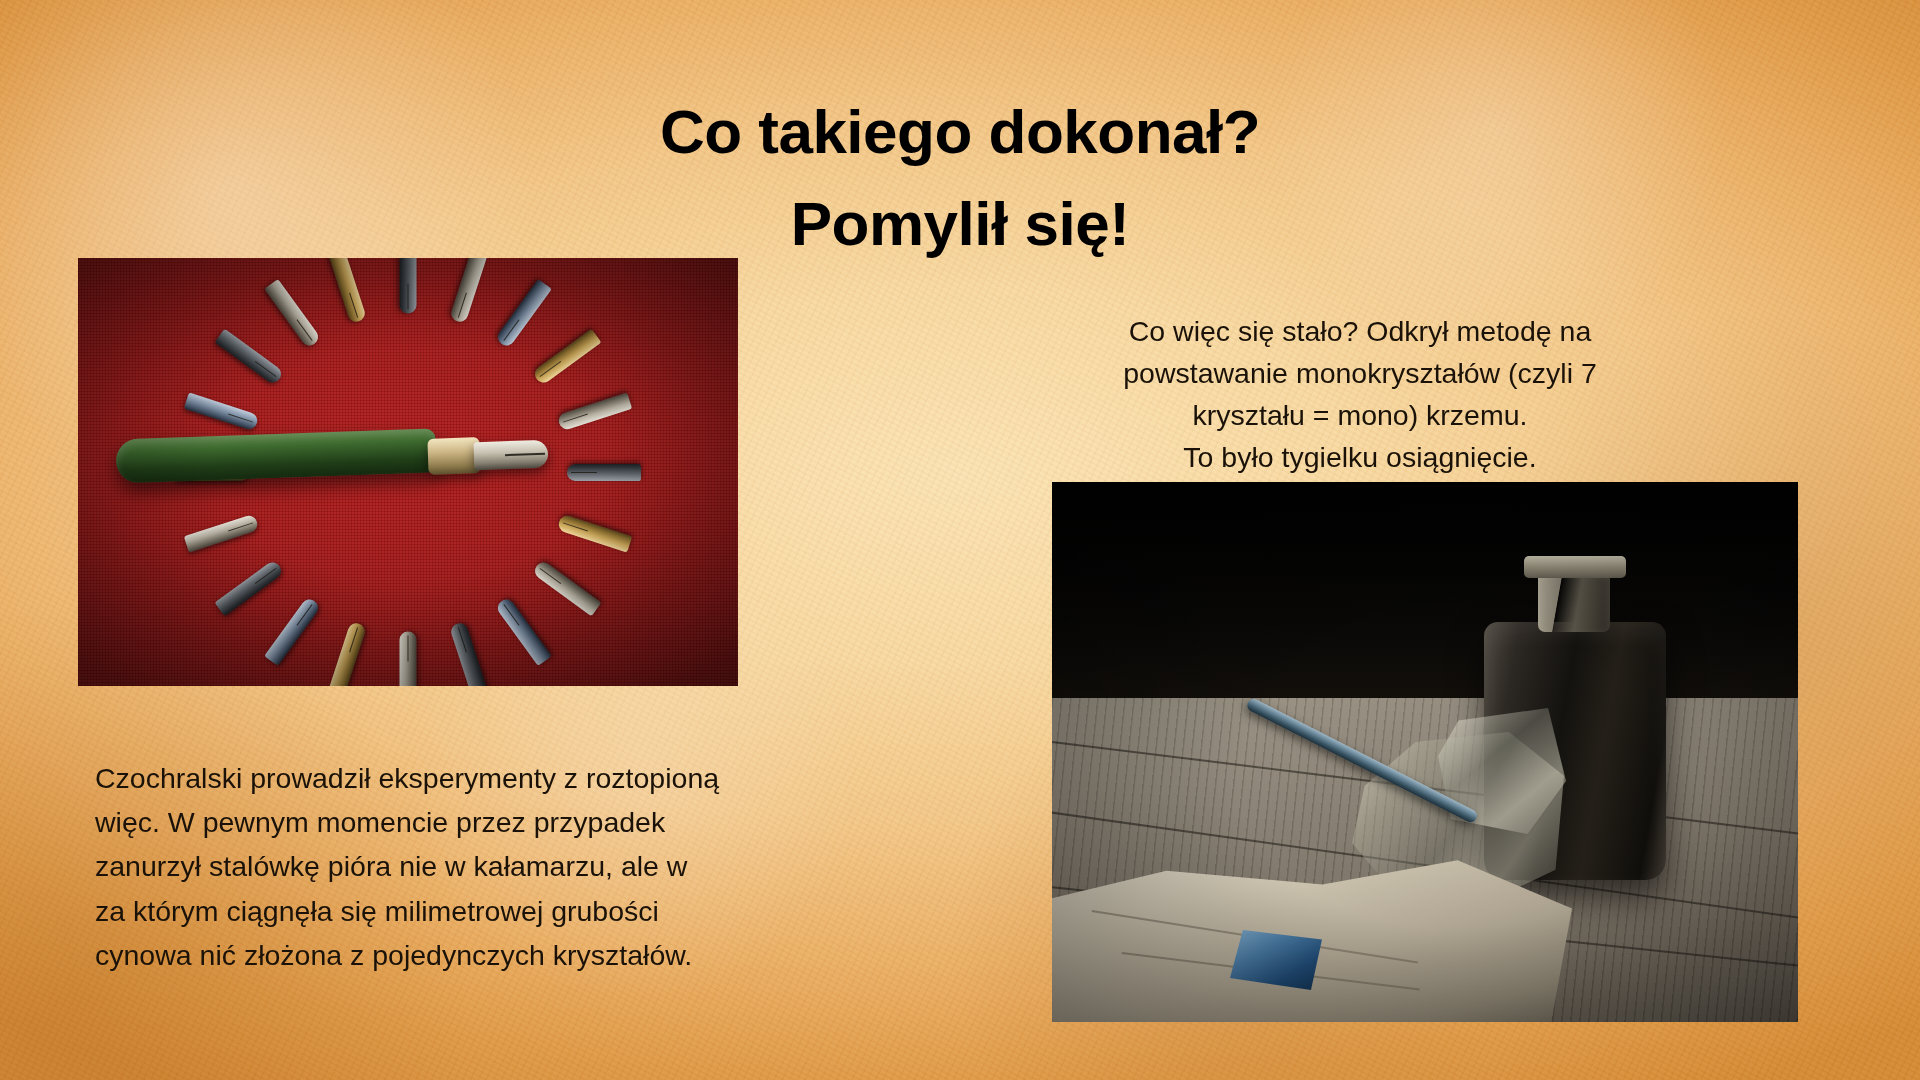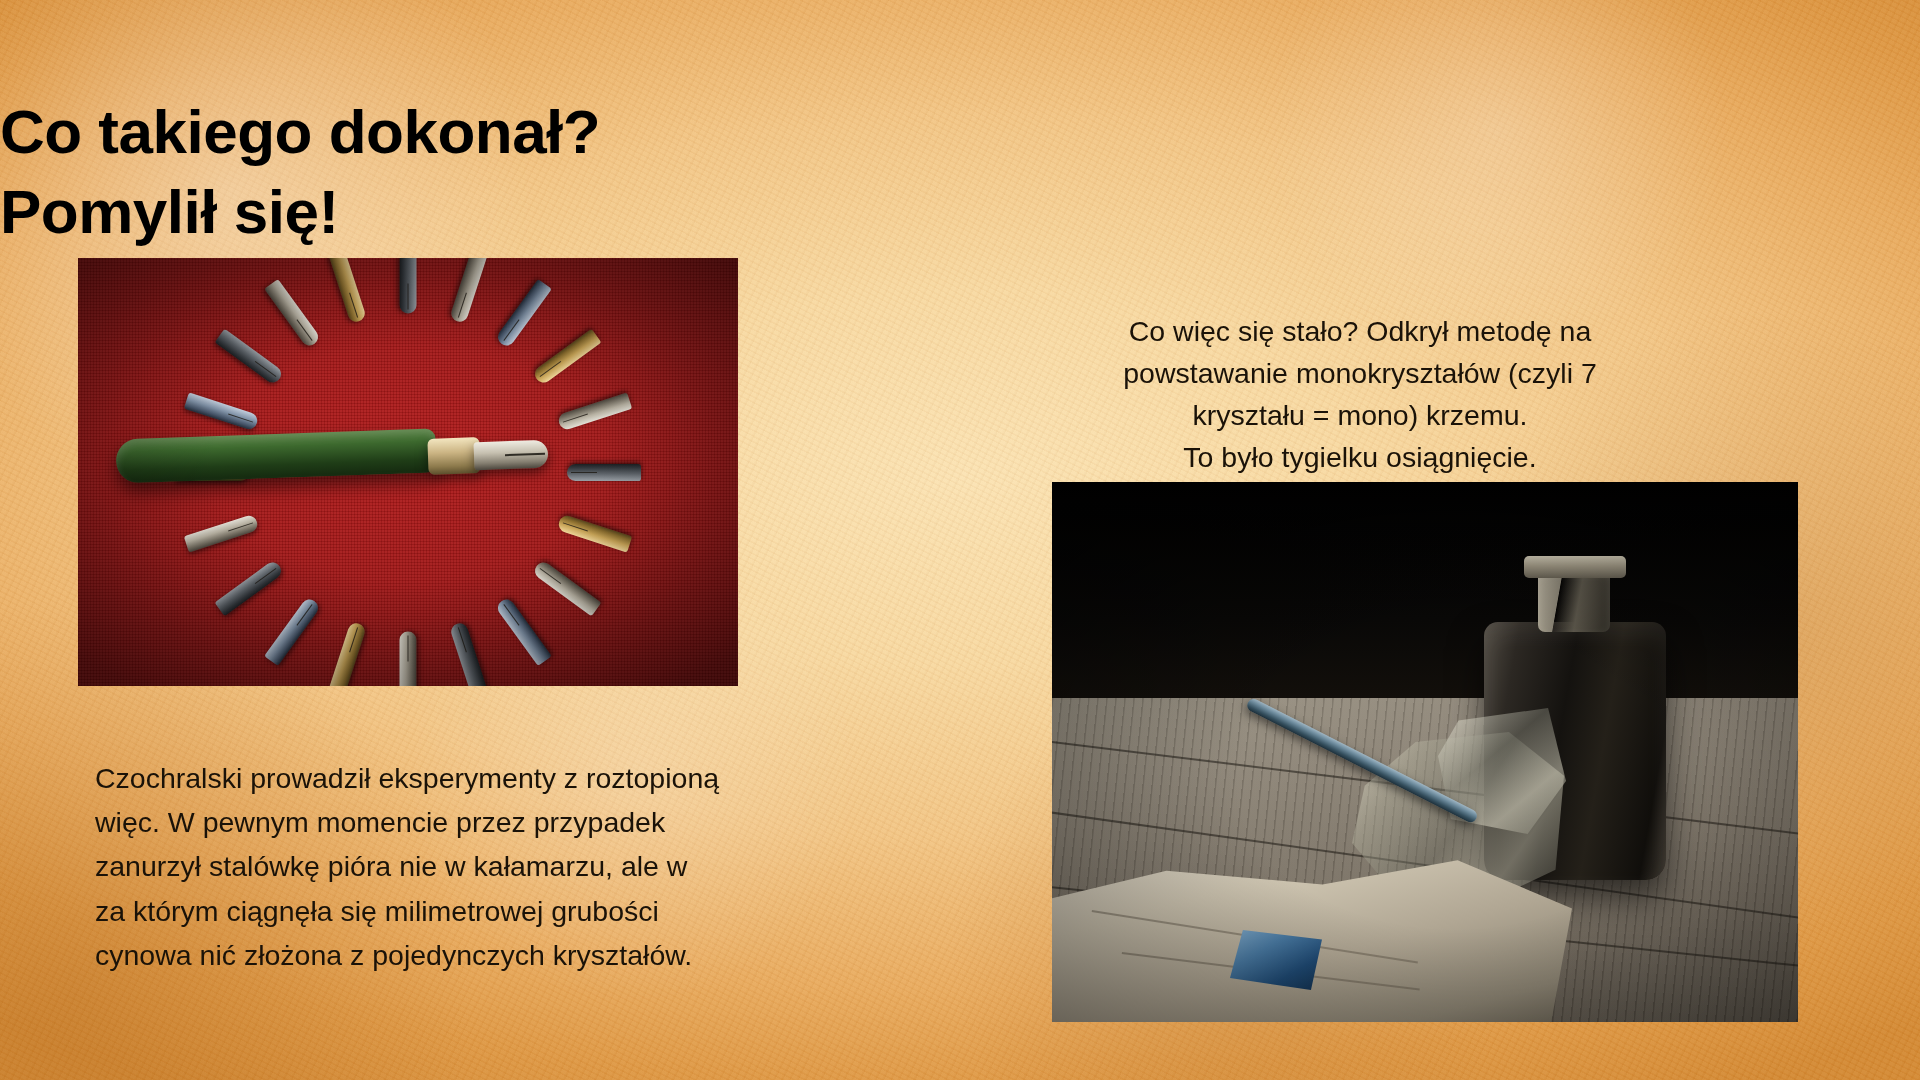--- a/index.html
+++ b/index.html
@@ -54,28 +54,29 @@
     pointer-events: none;
   }
   .slide > * { position: relative; z-index: 2; }
 
   
   .title-block {
     position: absolute;
     left: 0;
     top: 96px;
     width: 1920px;
+    text-align: center;
     color: #000000;
     font-weight: bold;
     font-size: 62px;
     line-height: 1.16;
     letter-spacing: -0.5px;
   }
   .title-line { display: block; white-space: nowrap; }
-  .title-line.l2 { margin-top: 8px; }
+  .title-line.l2 { margin-top: 20px; }
 
   
   .para {
     position: absolute;
     color: #1a1208;
     font-size: 28.5px;
     line-height: 1.47;
     margin-top: 28px;
   }
   .para .ln { display: block; white-space: nowrap; }

